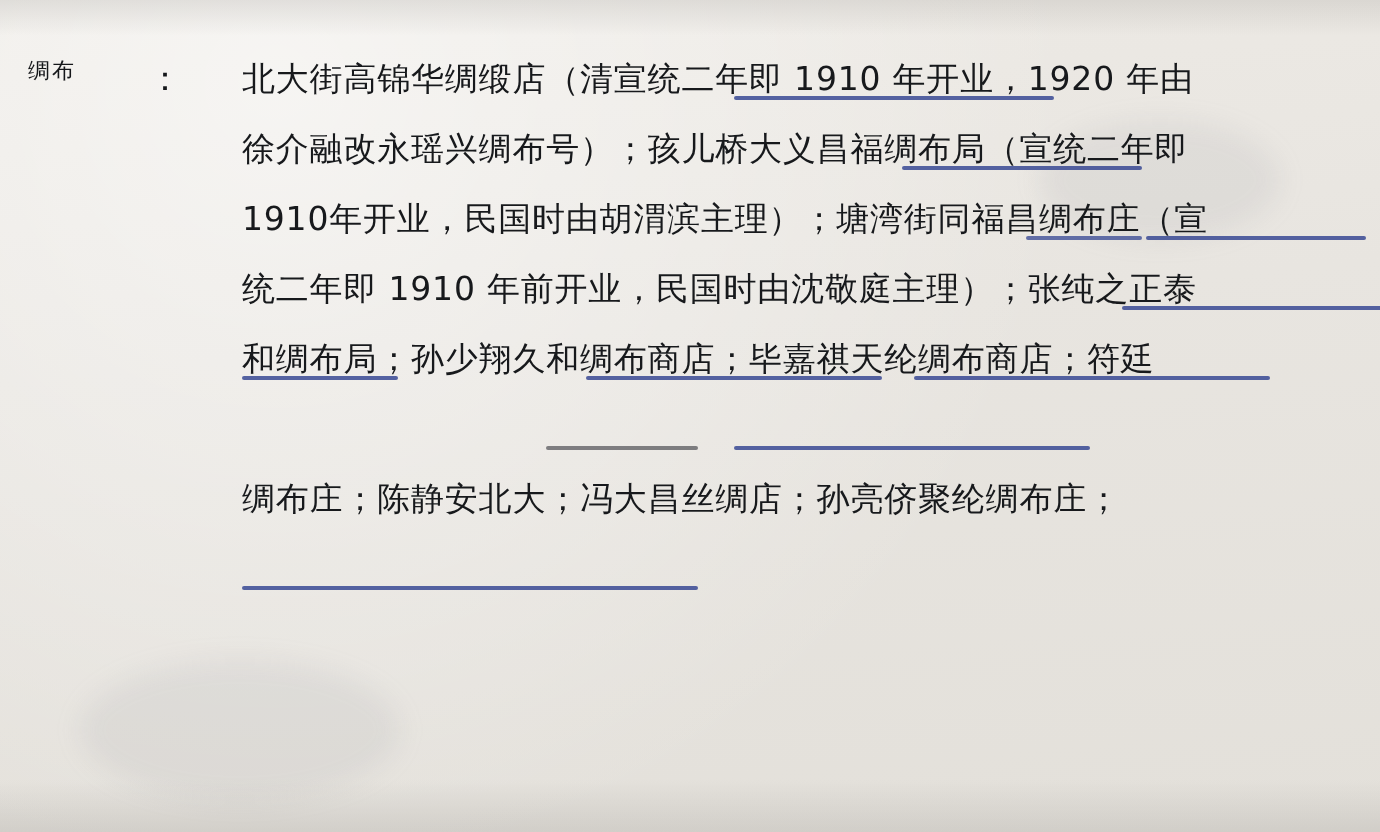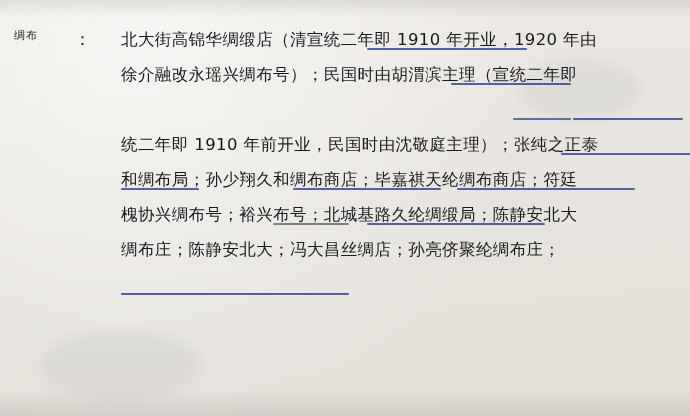--- a/index.html
+++ b/index.html
@@ -113,39 +113,39 @@
 
   <div class="label">绸布</div>
   <div class="colon">：</div>
 
   <div class="body-text">
     <div class="line">
       <span>北大街高锦华绸缎店（清宣统二年即 1910 年开业，1920 年由</span>
       <span class="mk" style="left:246px; top:26px; width:160px;"></span>
     </div>
     <div class="line">
-      <span>徐介融改永瑶兴绸布号）；民国时由胡渭滨主理（宣统二年即</span>
+      <span>徐介融改永瑶兴绸布号）；孩儿桥大义昌福绸布局（宣统二年即</span>
       <span class="mk" style="left:330px; top:26px; width:120px;"></span>
     </div>
     <div class="line">
+      <span>1910年开业，民国时由胡渭滨主理）；塘湾街同福昌绸布庄（宣</span>
       <span class="mk thin" style="left:392px; top:26px; width:58px;"></span>
       <span class="mk" style="left:452px; top:26px; width:110px;"></span>
     </div>
     <div class="line">
       <span>统二年即 1910 年前开业，民国时由沈敬庭主理）；张纯之正泰</span>
       <span class="mk" style="left:440px; top:26px; width:138px;"></span>
     </div>
     <div class="line">
       <span>和绸布局；孙少翔久和绸布商店；毕嘉祺天纶绸布商店；符廷</span>
       <span class="mk" style="left:0px; top:26px; width:78px;"></span>
       <span class="mk" style="left:172px; top:26px; width:148px;"></span>
       <span class="mk" style="left:336px; top:26px; width:178px;"></span>
     </div>
     <div class="line">
-      <span>槐协兴绸布号；裕兴布号；北城基路久纶绸缎局；陈静安北大</span>
       <span class="mk grey" style="left:152px; top:26px; width:76px;"></span>
       <span class="mk" style="left:246px; top:26px; width:178px;"></span>
     </div>
     <div class="line">
       <span>绸布庄；陈静安北大；冯大昌丝绸店；孙亮侪聚纶绸布庄；</span>
     </div>
     <div class="line">
       <span class="mk" style="left:0px; top:26px; width:228px;"></span>
     </div>
   </div>

